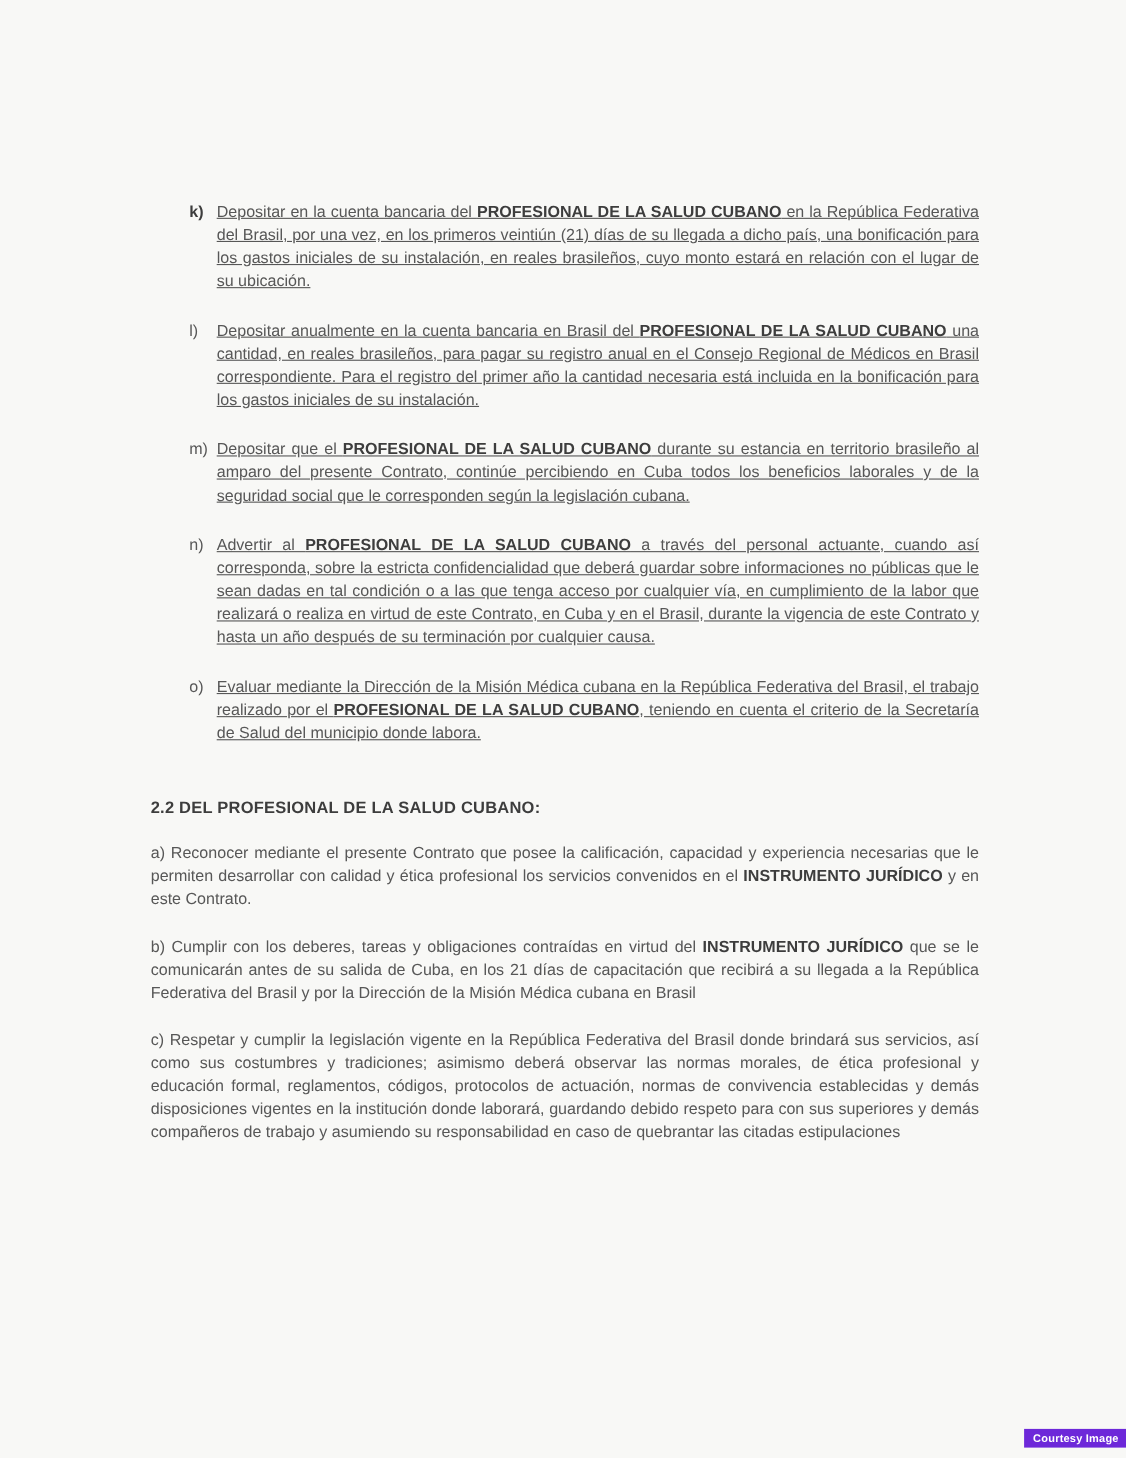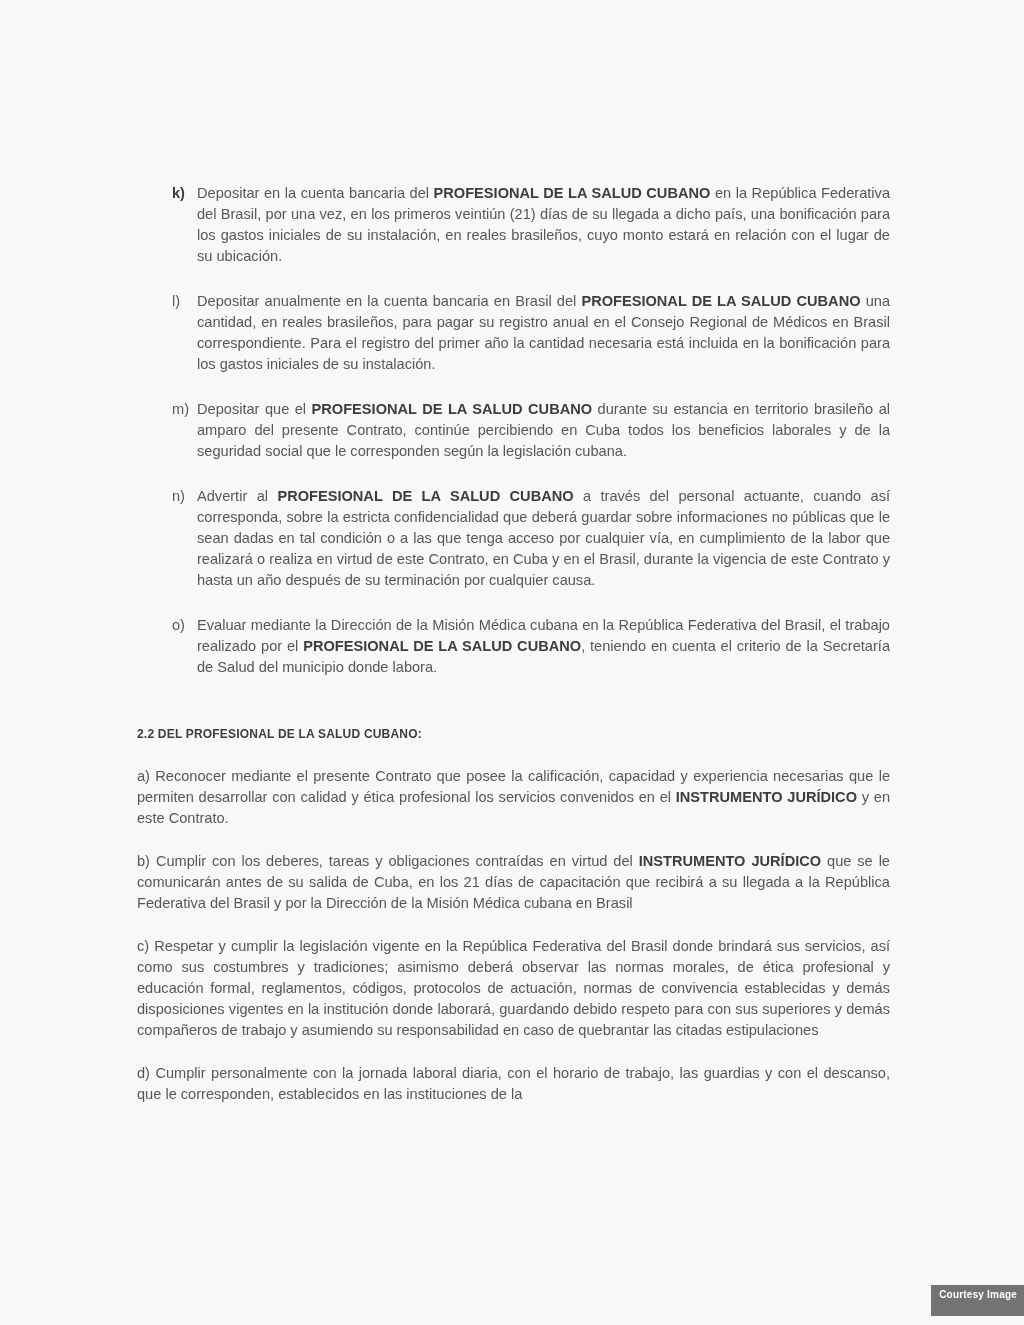--- a/index.html
+++ b/index.html
@@ -33,46 +33,47 @@
     display: flex;
     margin: 0 0 24px 35px;
   }
   .marker {
     flex: 0 0 25px;
     width: 25px;
   }
   .body {
     flex: 1 1 auto;
     text-align: justify;
+    text-decoration: underline;
   }
   .b {
     font-weight: bold;
     color: #3d3d3d;
   }
   .section-heading {
-    font-size: 12px;
+    font-size: 15px;
     font-weight: bold;
     color: #3d3d3d;
     letter-spacing: 0.2px;
     margin: 46px 0 21px 0;
   }
   .para {
     margin: 0 0 22px 0;
     text-align: justify;
   }
   .watermark {
     position: absolute;
     right: 0;
     bottom: 9px;
-    background: #737373;
+    background: #6d28d9;
     color: #ffffff;
     font-family: "Liberation Sans", "DejaVu Sans", sans-serif;
     font-size: 10px;
     font-weight: bold;
-    padding: 4px 7px 16px 8px;
+    padding: 4px 7px 2px 8px;
     letter-spacing: 0.2px;
   }
 </style>
 </head>
 <body>
 
 <div class="page">
   <div class="content">
     <div class="lettered-list" id="lettered-list">
   <div class="item">
@@ -101,17 +102,16 @@
   </div>
 </div>
     <h2 class="section-heading">2.2 DEL PROFESIONAL DE LA SALUD CUBANO:</h2>
     <div id="paragraphs">
   <p class="para"><span>a) Reconocer mediante el presente Contrato que posee la calificación, capacidad y experiencia necesarias que le permiten desarrollar con calidad y ética profesional los servicios convenidos en el </span><span class="b">INSTRUMENTO JURÍDICO</span><span> y en este Contrato.</span></p>
 
   <p class="para"><span>b) Cumplir con los deberes, tareas y obligaciones contraídas en virtud del </span><span class="b">INSTRUMENTO JURÍDICO</span><span> que se le comunicarán antes de su salida de Cuba, en los 21 días de capacitación que recibirá a su llegada a la República Federativa del Brasil y por la Dirección de la Misión Médica cubana en Brasil</span></p>
 
   <p class="para"><span>c) Respetar y cumplir la legislación vigente en la República Federativa del Brasil donde brindará sus servicios, así como sus costumbres y tradiciones; asimismo deberá observar las normas morales,  de ética profesional y educación formal, reglamentos, códigos, protocolos de actuación, normas de convivencia establecidas y demás disposiciones vigentes en la institución donde laborará, guardando debido respeto para con sus superiores y demás compañeros de trabajo y asumiendo su responsabilidad en caso de quebrantar las citadas estipulaciones</span></p>
 
-  <p class="para"><span>d) Cumplir personalmente con la jornada laboral diaria, con el horario de trabajo, las guardias y con el descanso, que le corresponden, establecidos en las  instituciones de la</span></p>
 </div>
   </div>
   <div class="watermark">Courtesy Image</div>
 </div>
 
 </body></html>

